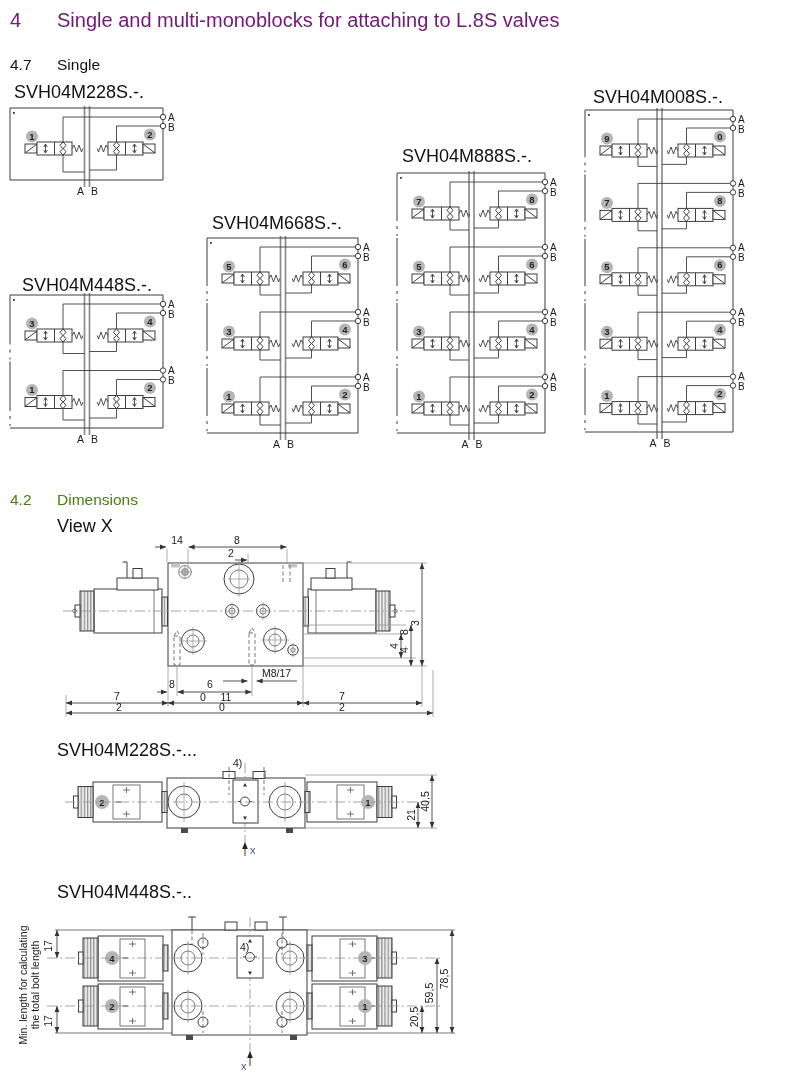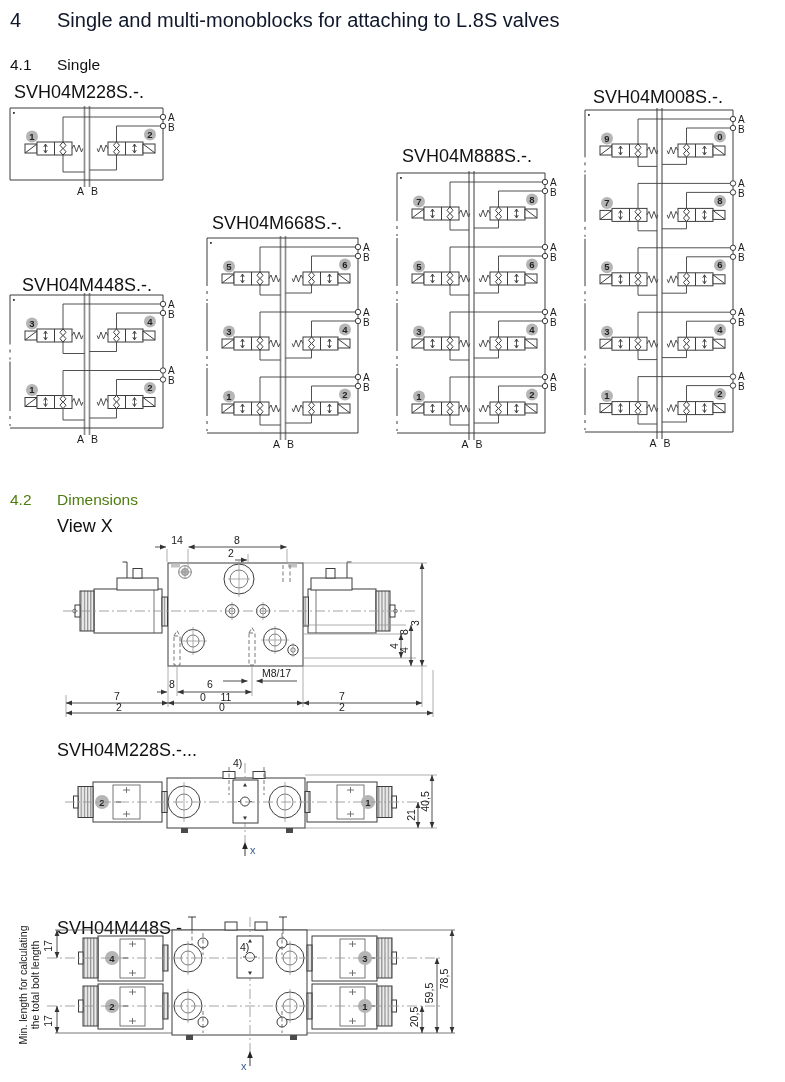--- a/index.html
+++ b/index.html
@@ -1,18 +1,18 @@
 <!DOCTYPE html>
 <html><head>
 <meta charset="utf-8">
 <style>
   html,body{margin:0;padding:0}
   body{width:785px;height:1082px;position:relative;background:#fff;
        font-family:"Liberation Sans",sans-serif;color:#1a1a1a;overflow:hidden}
-  .h1{position:absolute;left:10px;top:9px;font-size:20px;color:#0f172a;white-space:nowrap}
+  .h1{position:absolute;left:10px;top:9px;font-size:20px;color:#701a75;white-space:nowrap}
   .h2{position:absolute;left:10px;top:56px;font-size:15.5px;color:#111;white-space:nowrap}
   .h3{position:absolute;left:10px;top:491px;font-size:15.5px;color:#4d7c0f;white-space:nowrap}
   .hnum{display:inline-block;width:47px}
   .slabel{position:absolute;font-size:18px;color:#111;white-space:nowrap}
   svg.draw{position:absolute;overflow:visible}
   .b{fill:none;stroke:#3d3d3d;stroke-width:1}
   .bw{fill:#fff;stroke:#3d3d3d;stroke-width:1}
   .t{fill:none;stroke:#555;stroke-width:0.8}
   .g{stroke:#9a9a9a;stroke-width:0.8;fill:none}
   .cd{stroke:#9a9a9a;stroke-width:0.9;stroke-dasharray:10 3 2 3;fill:none}
@@ -39,21 +39,21 @@
       <path d="M0,1.6 L8.5,5 L0,8.4 z" fill="#333"></path>
     </marker>
     <pattern id="hv" width="3.2" height="6" patternUnits="userSpaceOnUse">
       <rect width="3.2" height="6" fill="#ececec"></rect>
       <rect width="1.2" height="6" fill="#909090"></rect>
     </pattern>
   </defs>
 </svg>
 
 <div class="h1"><span class="hnum">4</span><span>Single and multi-monoblocks for attaching to L.8S valves</span></div>
-<div class="h2"><span class="hnum">4.1</span><span>Single</span></div>
+<div class="h2"><span class="hnum">4.7</span><span>Single</span></div>
 <div class="h3"><span class="hnum">4.2</span><span>Dimensions</span></div>
 
 <div class="slabel" style="left:14px;top:82px">SVH04M228S.-.</div>
 <div class="slabel" style="left:22px;top:275px">SVH04M448S.-.</div>
 <div class="slabel" style="left:212px;top:213px">SVH04M668S.-.</div>
 <div class="slabel" style="left:402px;top:146px">SVH04M888S.-.</div>
 <div class="slabel" style="left:593px;top:87px">SVH04M008S.-.</div>
 
 <svg class="draw" id="sym-m228" style="left:8px;top:104px" width="182" height="98">
     <line x1="76.5" y1="2" x2="76.5" y2="83" class="rail"></line>
@@ -774,21 +774,21 @@
     <text class="dt" transform="rotate(-90 373.5 46.5)" x="373.5" y="46.5" text-anchor="middle">40,5</text>
     <text class="dt" transform="rotate(-90 359.5 60)" x="359.5" y="60" text-anchor="middle">21</text>
   </g>
   <g>
     <polygon points="190,87 187.2,94 192.8,94" fill="#222"></polygon>
     <line x1="190" y1="94" x2="190" y2="101" class="b"></line>
     <text class="xl" x="195" y="99">x</text>
   </g>
 </svg>
 
-<div class="slabel" style="left:57px;top:918px">SVH04M448S.-..</div>
+<div class="slabel" style="left:57px;top:882px">SVH04M448S.-..</div>
 <svg class="draw" style="left:10px;top:903px" width="468" height="175">
   <g>
     <text class="dt" transform="rotate(-90 17 82)" x="17" y="82" text-anchor="middle">Min. length for calculating</text>
     <text class="dt" transform="rotate(-90 29 82)" x="29" y="82" text-anchor="middle">the total bolt length</text>
   </g>
   <line x1="45" y1="27" x2="445" y2="27" class="t"></line>
   <line x1="45" y1="130" x2="445" y2="130" class="t"></line>
   <g>
     <rect x="162" y="27" width="135" height="105" class="bw"></rect>
     <rect x="215" y="19" width="12" height="8" class="bw"></rect>

